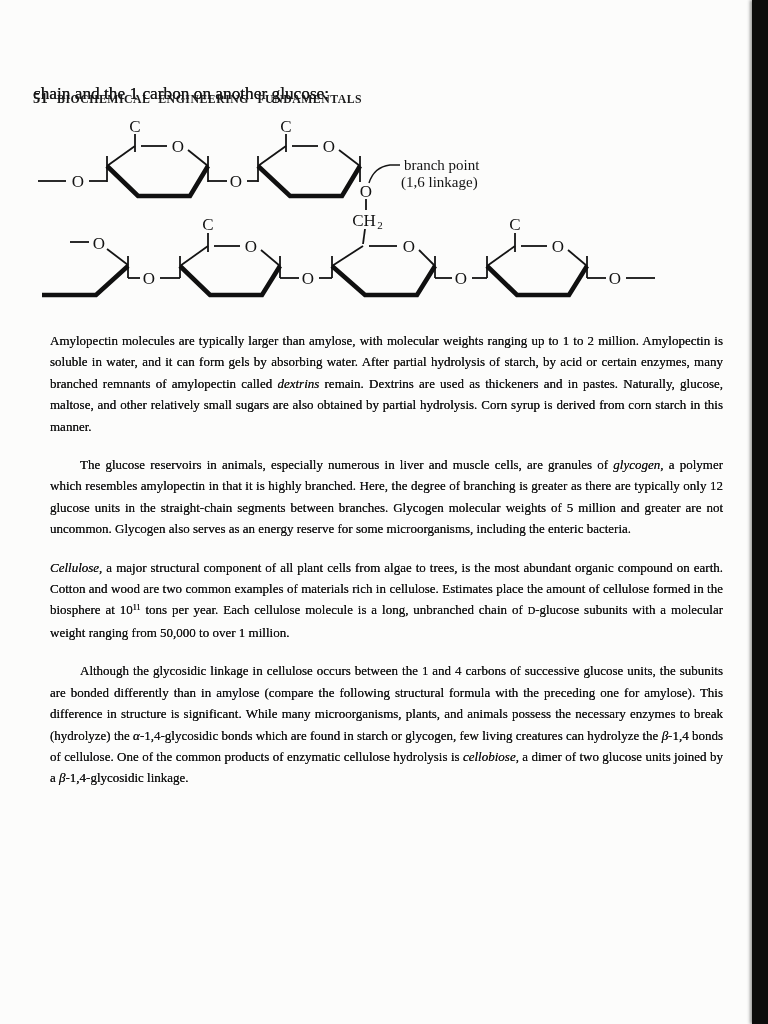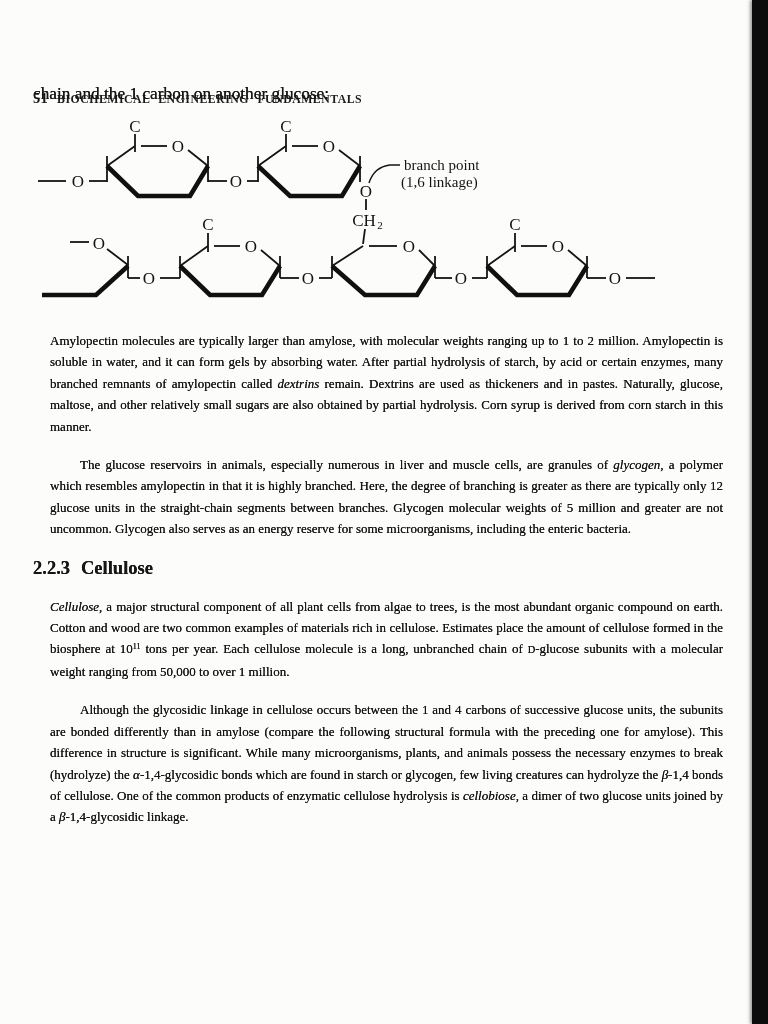--- a/index.html
+++ b/index.html
@@ -183,23 +183,20 @@
           <line class="thin" x1="596" y1="169" x2="625" y2="169"></line>
         </g>
 
       </svg>
     </figure>
 
     <div class="bodytext">
       <p><span>Amylopectin molecules are typically larger than amylose, with molecular weights ranging up to 1 to 2 million. Amylopectin is soluble in water, and it can form gels by absorbing water. After partial hydrolysis of starch, by acid or certain enzymes, many branched remnants of amylopectin called </span><span class="it">dextrins</span><span> remain. Dextrins are used as thickeners and in pastes. Naturally, glucose, maltose, and other relatively small sugars are also obtained by partial hydrolysis. Corn syrup is derived from corn starch in this manner.</span></p>
       <p class="ind"><span>The glucose reservoirs in animals, especially numerous in liver and muscle cells, are granules of </span><span class="it">glycogen</span><span>, a polymer which resembles amylopectin in that it is highly branched. Here, the degree of branching is greater as there are typically only 12 glucose units in the straight-chain segments between branches. Glycogen molecular weights of 5 million and greater are not uncommon. Glycogen also serves as an energy reserve for some microorganisms, including the enteric bacteria.</span></p>
 
-      <h2 class="sec">
-        <span class="num">2.2.3</span><span>Cellulose</span>
-      </h2>
 
       <p><span class="it">Cellulose</span><span>, a major structural component of all plant cells from algae to trees, is the most abundant organic compound on earth. Cotton and wood are two common examples of materials rich in cellulose. Estimates place the amount of cellulose formed in the biosphere at 10</span><sup>11</sup><span> tons per year. Each cellulose molecule is a long, unbranched chain of </span><span class="sc">D</span><span>-glucose subunits with a molecular weight ranging from 50,000 to over 1 million.</span></p>
       <p class="ind"><span>Although the glycosidic linkage in cellulose occurs between the 1 and 4 carbons of successive glucose units, the subunits are bonded differently than in amylose (compare the following structural formula with the preceding one for amylose). This difference in structure is significant. While many microorganisms, plants, and animals possess the necessary enzymes to break (hydrolyze) the </span><span class="it">α</span><span>-1,4-glycosidic bonds which are found in starch or glycogen, few living creatures can hydrolyze the </span><span class="it">β</span><span>-1,4 bonds of cellulose. One of the common products of enzymatic cellulose hydrolysis is </span><span class="it">cellobiose</span><span>, a dimer of two glucose units joined by a </span><span class="it">β</span><span>-1,4-glycosidic linkage.</span></p>
     </div>
 
   </div>
 
   <div class="scan-bar"></div>
 </div>
 

